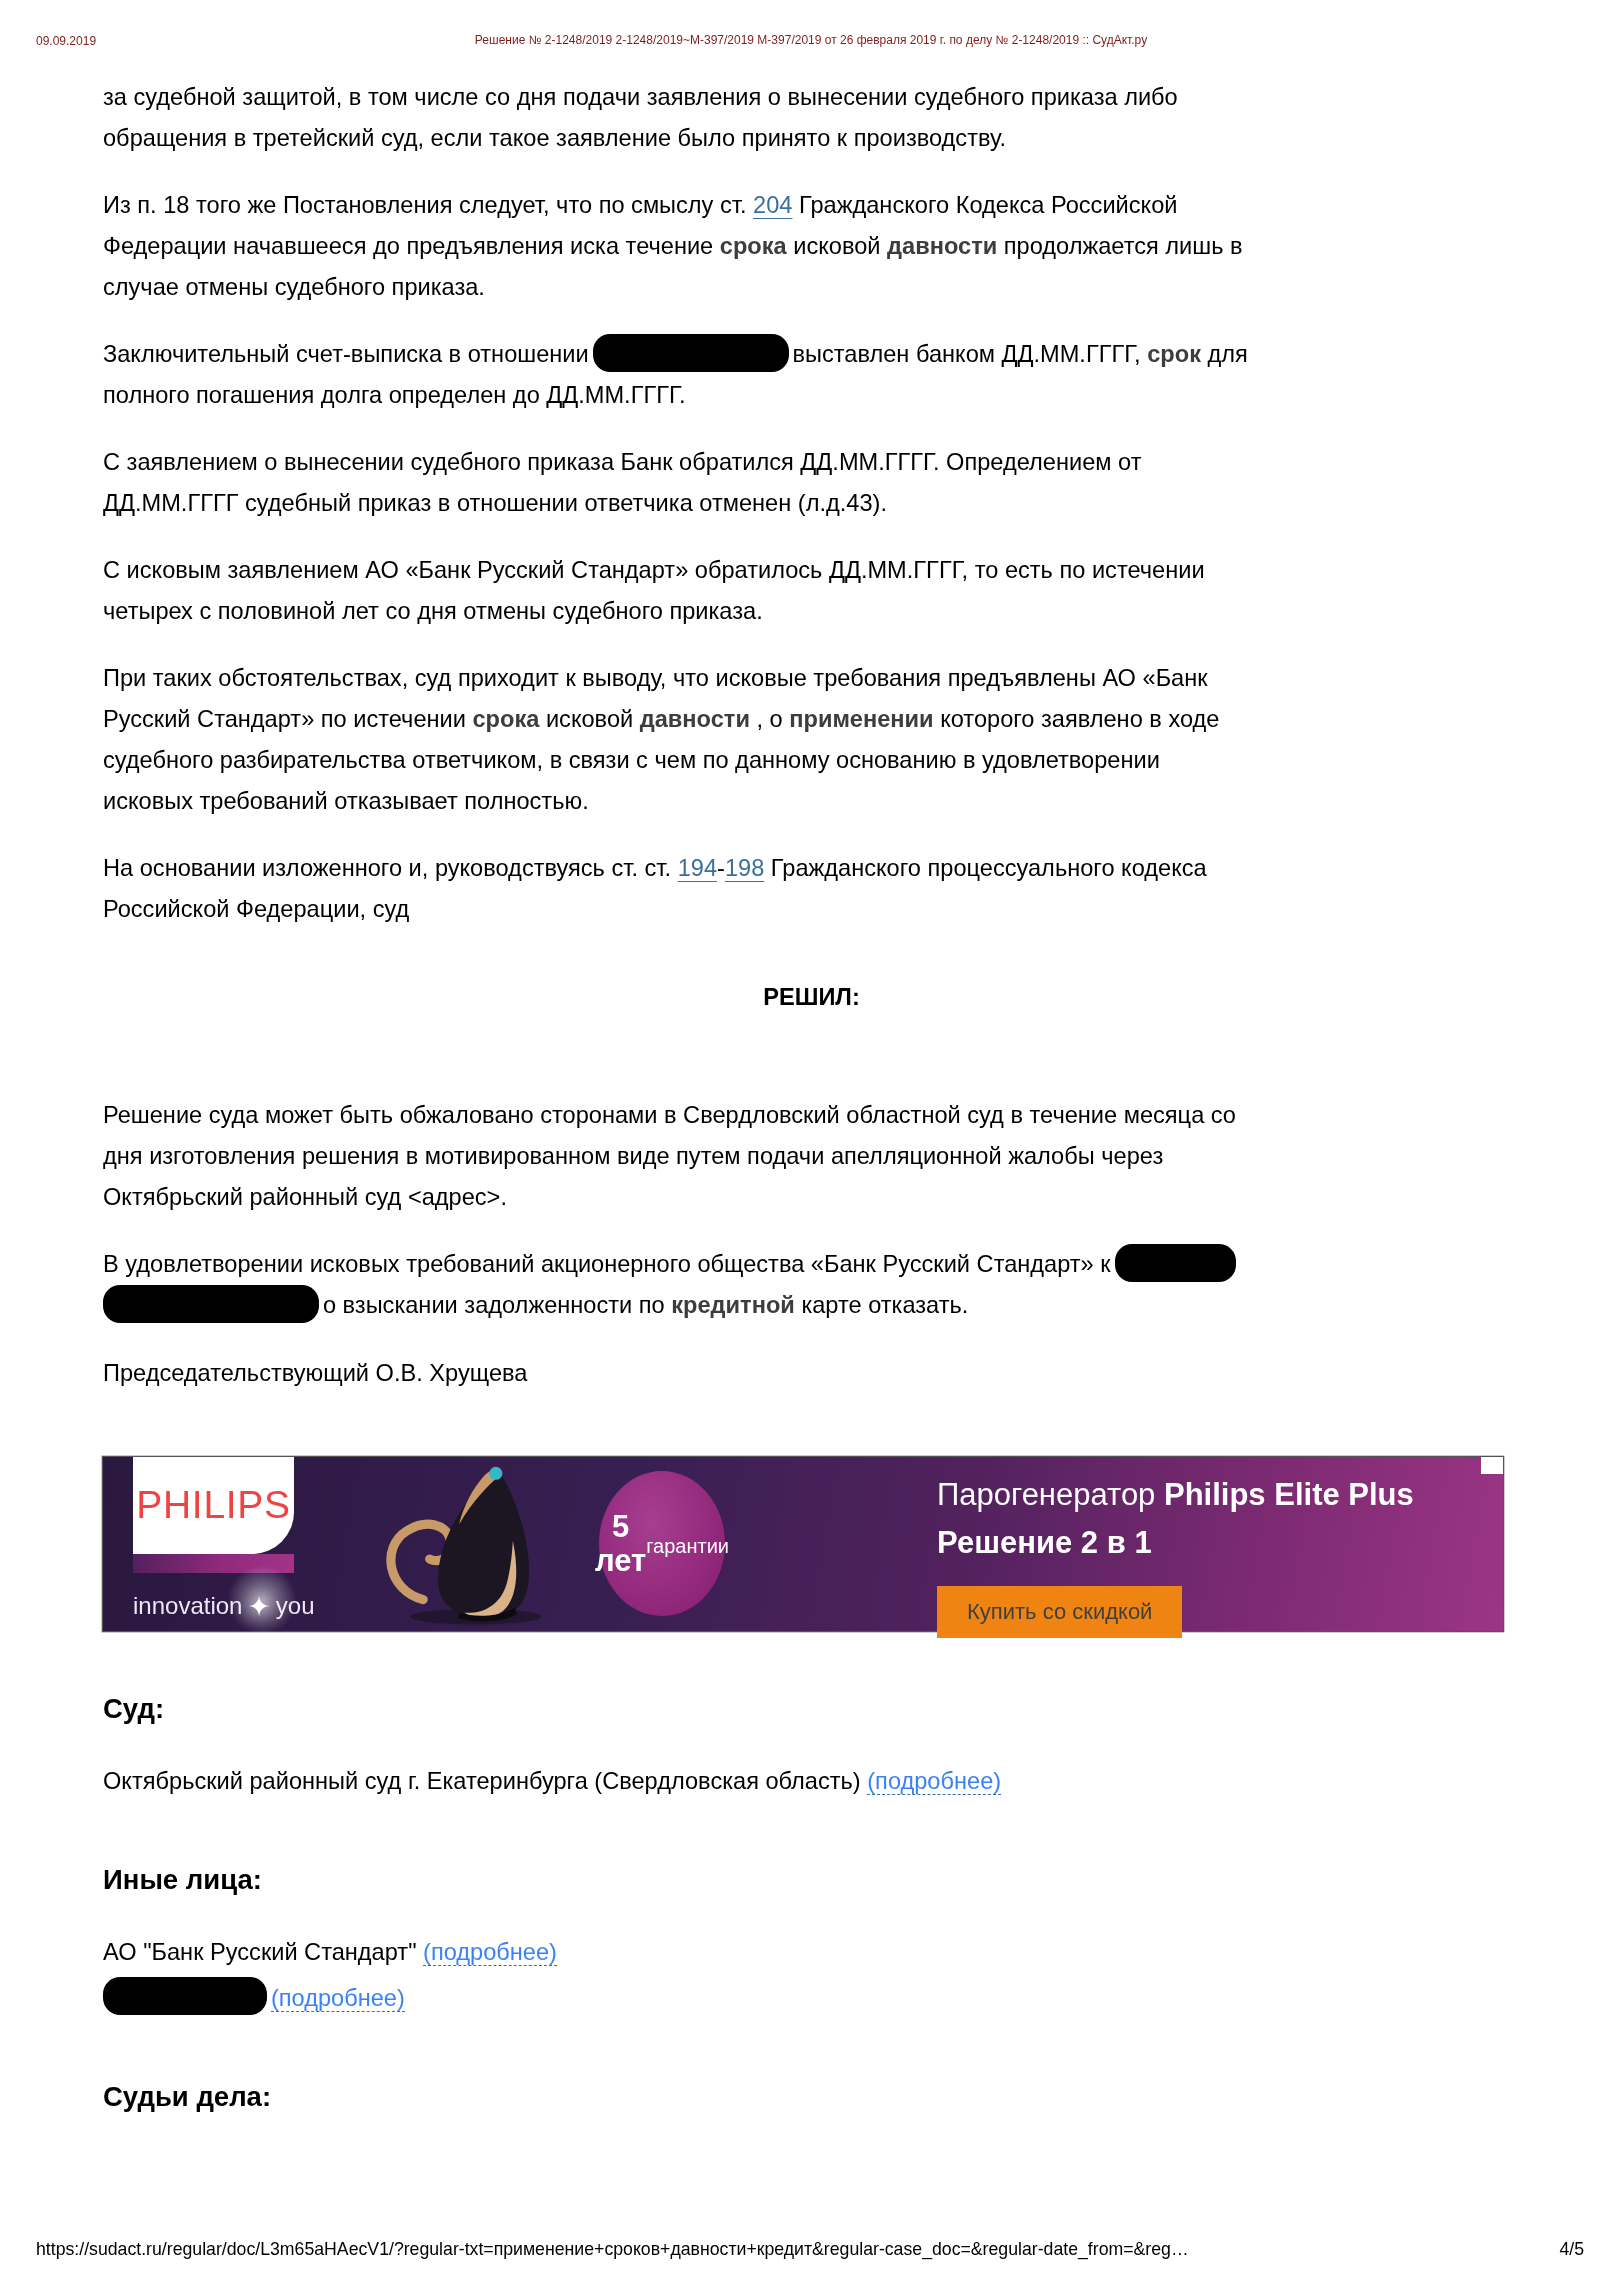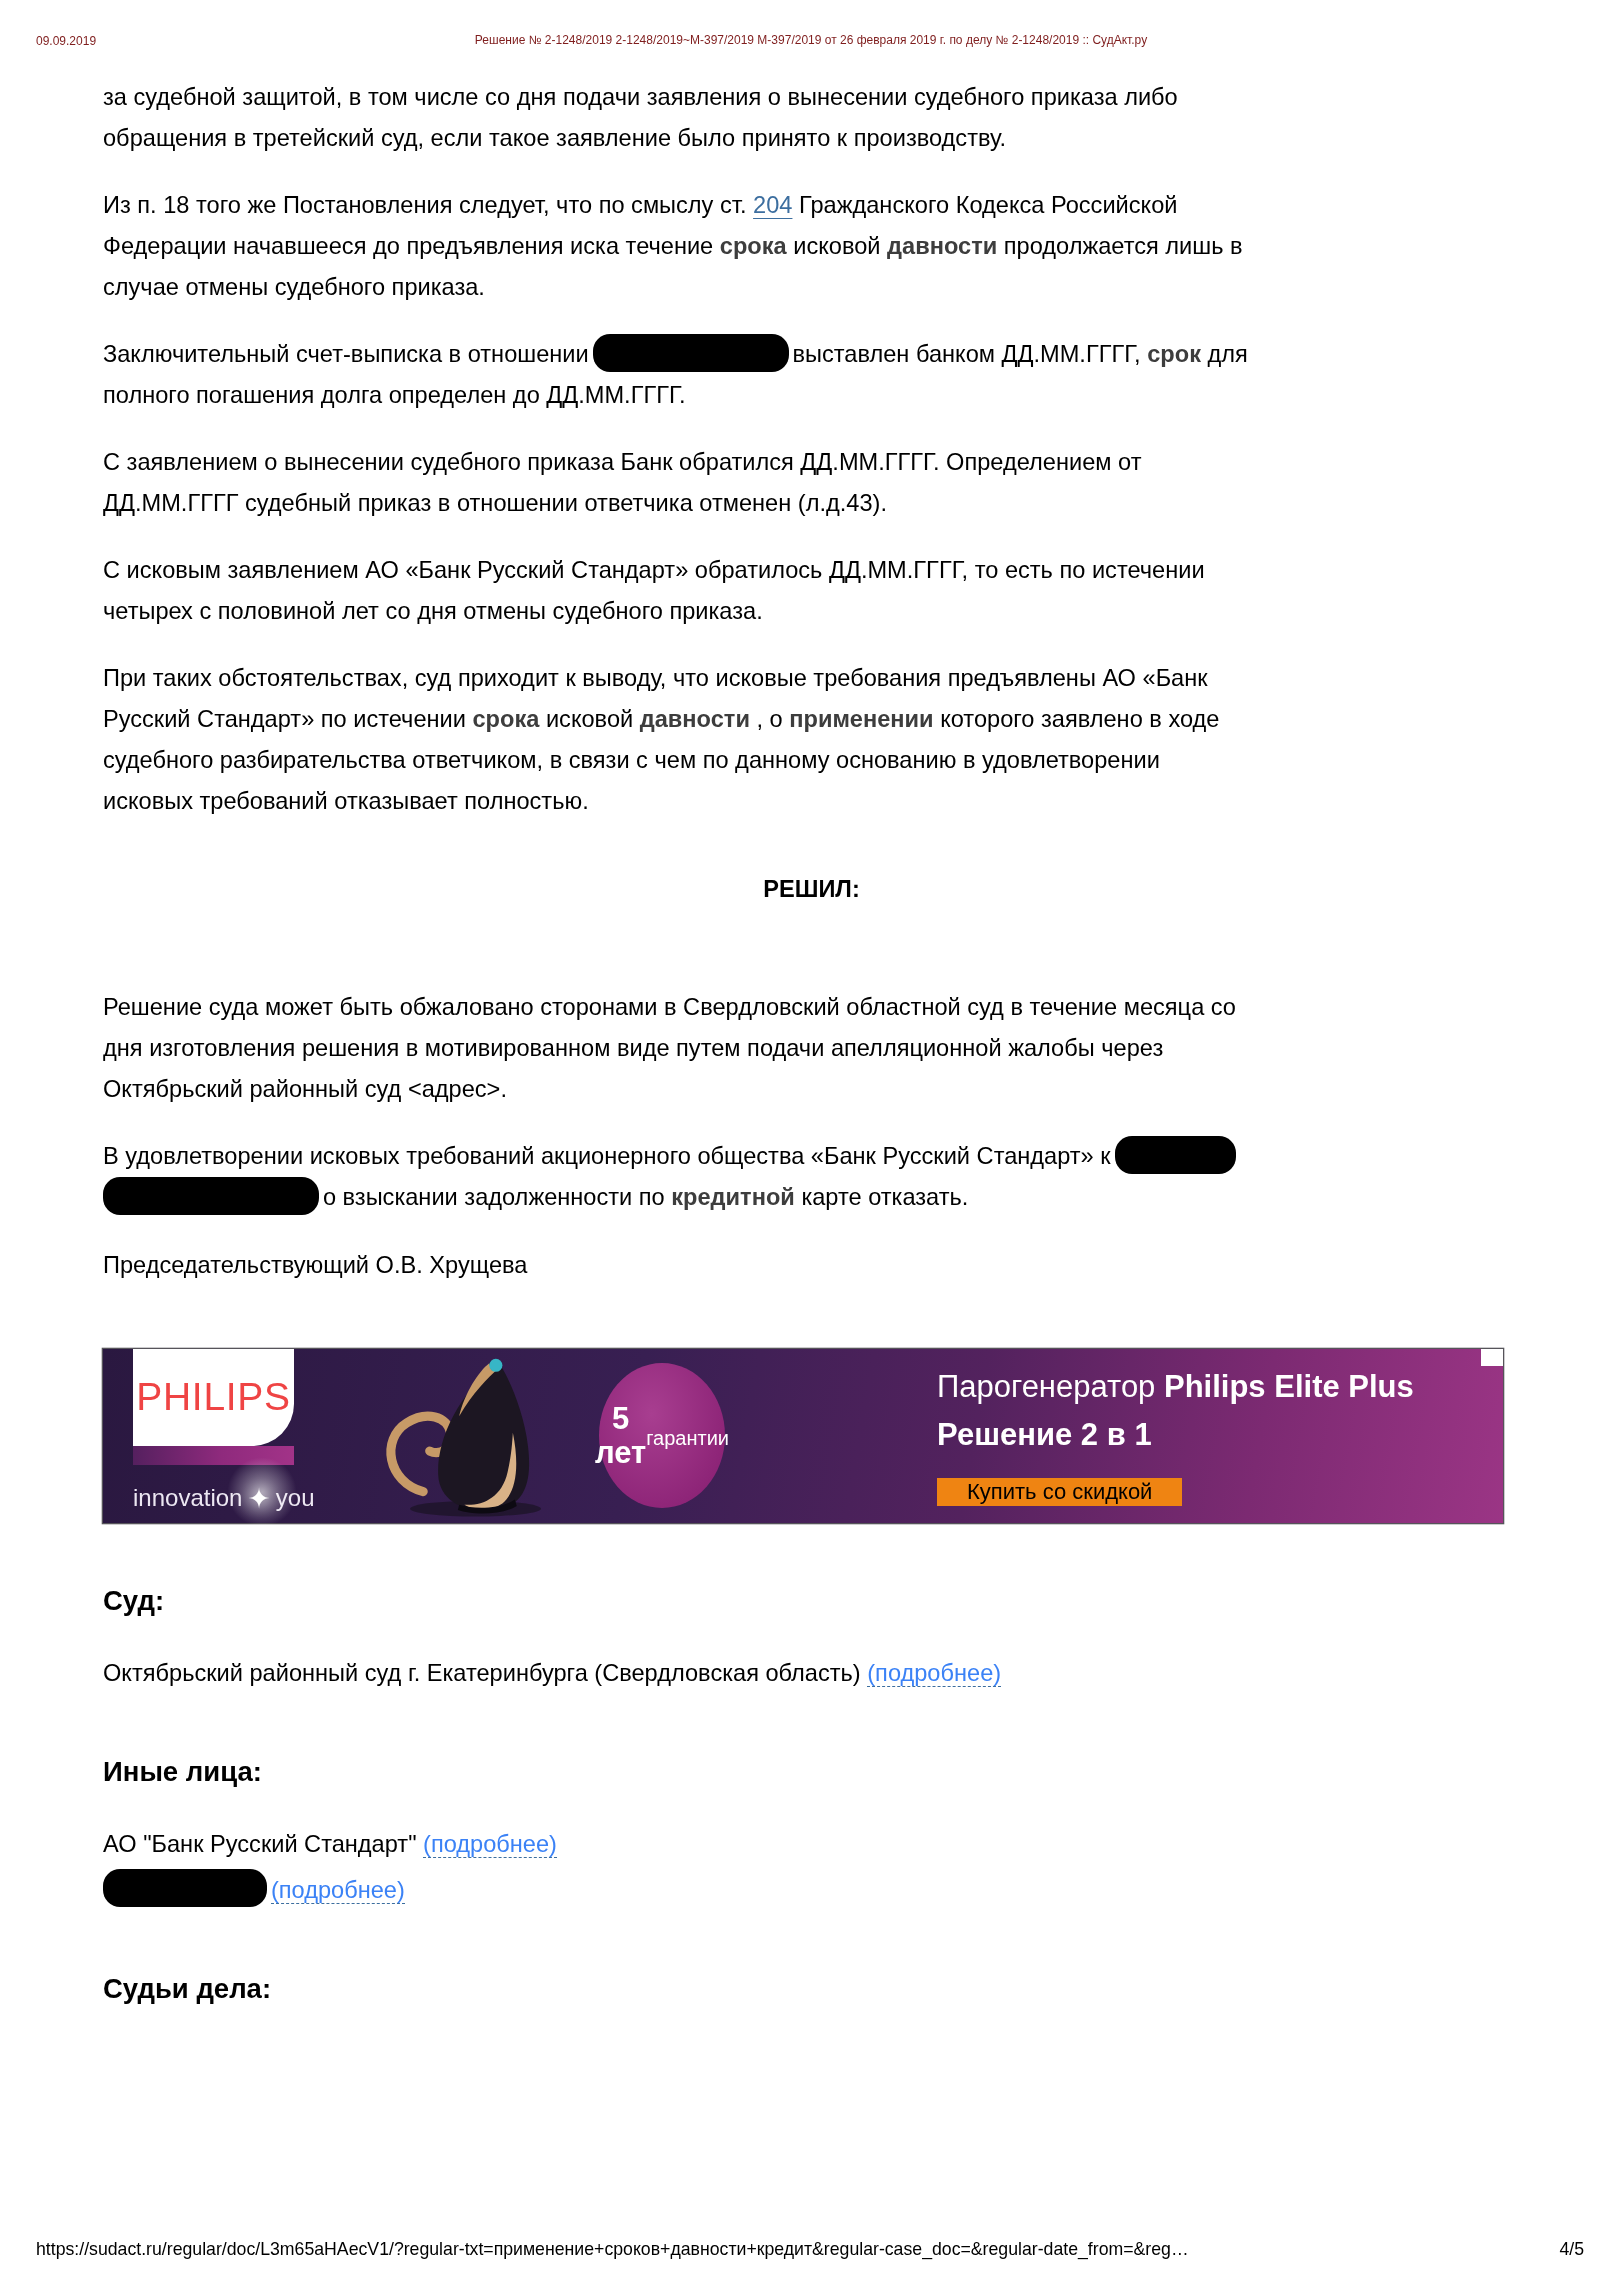--- a/index.html
+++ b/index.html
@@ -43,21 +43,21 @@
   .ad-product { position:absolute; left:258px; top:5.2px; width:216px; height:164px; }
   .ad-badge { position:absolute; left:496px; top:14.4px; width:126px; height:145px; border-radius:50%; color:#fff; text-align:center;
     background:radial-gradient(ellipse at 42% 35%,#a83e90 0%,#8d2477 75%);
     display:flex; flex-direction:row; align-items:center; justify-content:center; }
   .badge-main { font-size:31px; font-weight:bold; line-height:34px; }
   .badge-sub { font-size:20px; margin-top:5.2px; }
   .ad-right { position:absolute; left:834px; top:19.6px; width:556px; color:#fff; }
   .ad-headline { font-size:31px; line-height:38px; font-weight:normal; white-space:nowrap; }
   .ad-headline b { font-weight:bold; }
   .ad-subline { font-size:31px; font-weight:bold; margin-top:10.5px; }
-  .ad-cta { display:inline-block; margin-top:25px; background:#ef8412; color:#000000; border:none; font-family:inherit; font-size:22px; padding:1px 30px; cursor:pointer; }
+  .ad-cta { display:inline-block; margin-top:25px; background:#ef8412; color:#404040; border:none; font-family:inherit; font-size:22px; padding:13px 30px; cursor:pointer; }
   .ad-corner { position:absolute; right:0; top:0; width:22px; height:17px; background:#fff; }
 </style>
 </head>
 <body>
 
 <div class="page">
 
   <div class="print-header">
       <span class="hdr-date">09.09.2019</span>
       <span class="hdr-title">Решение № 2-1248/2019 2-1248/2019~М-397/2019 М-397/2019 от 26 февраля 2019 г. по делу № 2-1248/2019 :: СудАкт.ру</span>
@@ -79,20 +79,22 @@
 ДД.ММ.ГГГГ судебный приказ в отношении ответчика отменен (л.д.43).</p>
 
     <p class="para">С исковым заявлением АО «Банк Русский Стандарт» обратилось ДД.ММ.ГГГГ, то есть по истечении
 четырех с половиной лет со дня отмены судебного приказа.</p>
 
     <p class="para"><span>При таких обстоятельствах, суд приходит к выводу, что исковые требования предъявлены АО «Банк
 Русский Стандарт» по истечении </span><span class="hl">срока</span><span> исковой </span><span class="hl">давности</span><span> , о </span><span class="hl">применении</span><span> которого заявлено в ходе
 судебного разбирательства ответчиком, в связи с чем по данному основанию в удовлетворении
 исковых требований отказывает полностью.</span></p>
 
+    <p class="para"><span>На основании изложенного и, руководствуясь ст. ст. </span><a class="doc-link">194</a><span>-</span><a class="doc-link">198</a><span> Гражданского процессуального кодекса
+Российской Федерации, суд</span></p>
 
     <p class="para resolution">РЕШИЛ:</p>
 
     <p class="para">Решение суда может быть обжаловано сторонами в Свердловский областной суд в течение месяца со
 дня изготовления решения в мотивированном виде путем подачи апелляционной жалобы через
 Октябрьский районный суд &lt;адрес&gt;.</p>
 
     <p class="para"><span>В удовлетворении исковых требований акционерного общества «Банк Русский Стандарт» к</span><span class="redact rw-b"></span><span>
 </span><span class="redact rw-c"></span><span>о взыскании задолженности по </span><span class="hl">кредитной</span><span> карте отказать.</span></p>
 

